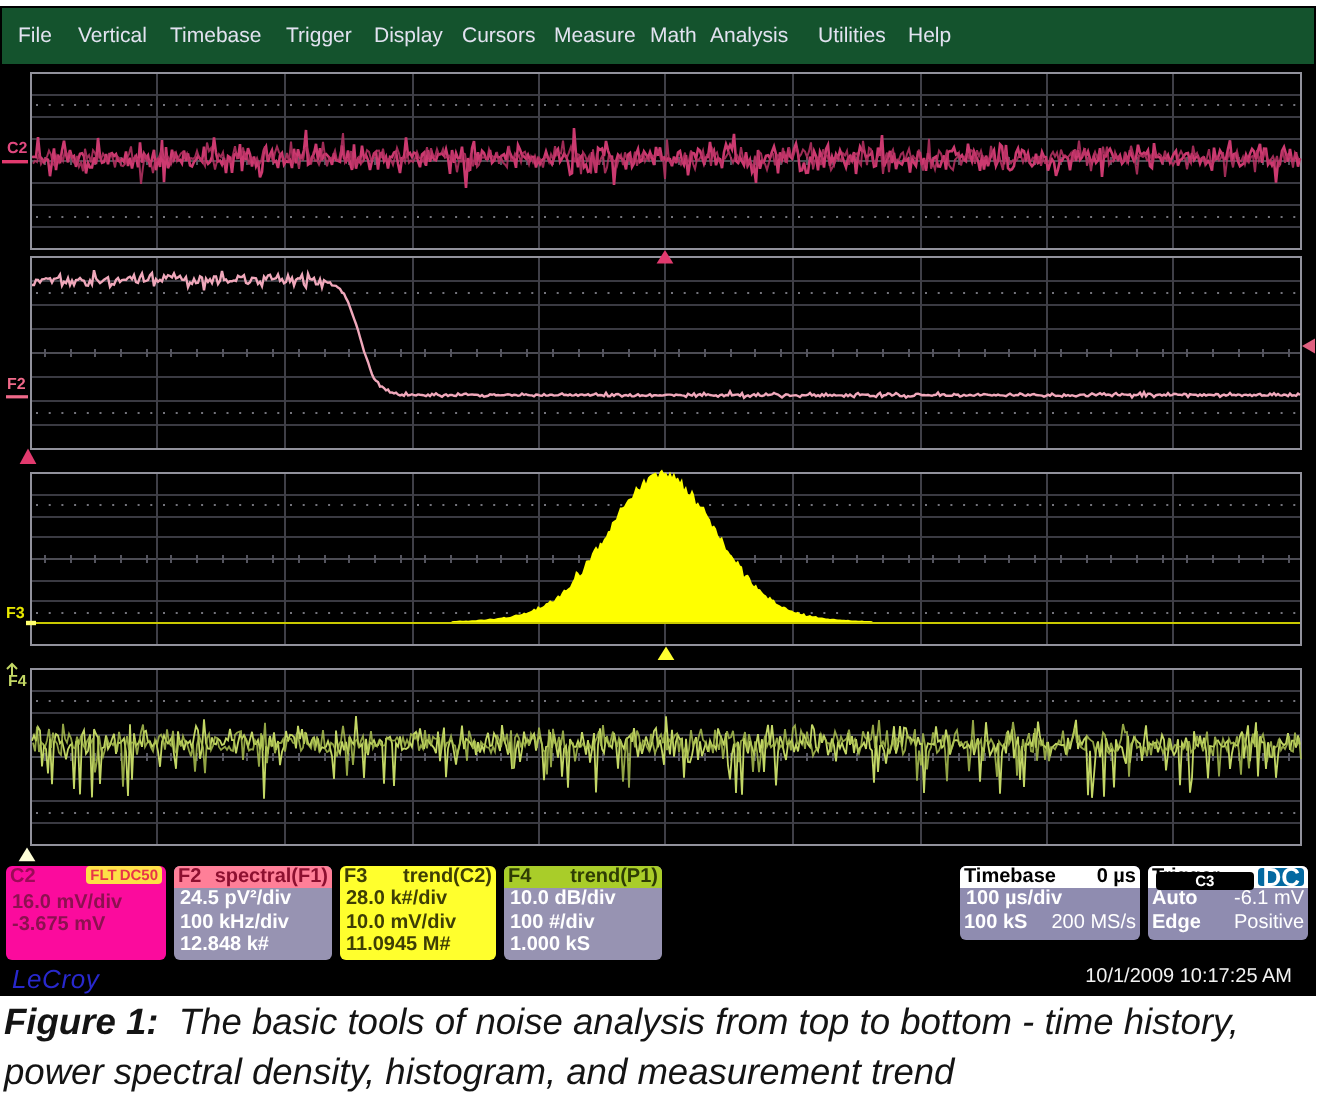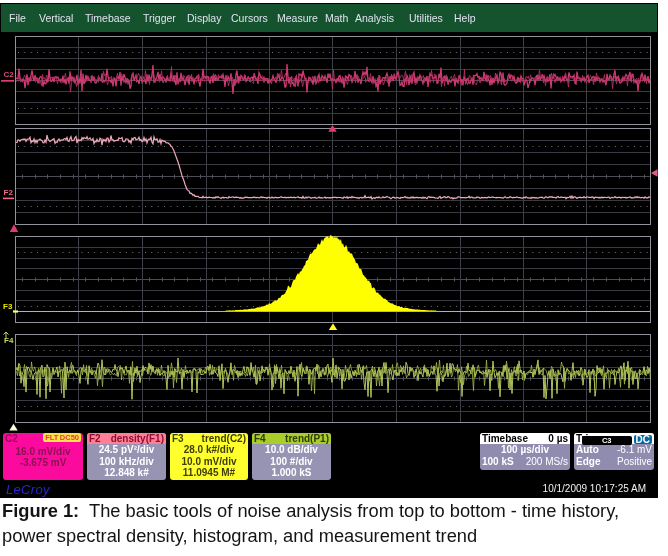--- a/index.html
+++ b/index.html
@@ -1,19 +1,19 @@
 <!DOCTYPE html>
 <html><head><meta charset="utf-8"><style>
 *{margin:0;padding:0;box-sizing:border-box}
 body{width:668px;height:556px;background:#fff;position:relative;font-family:"Liberation Sans",sans-serif;overflow:hidden}
 .abs{position:absolute}
 .bx{position:absolute;border-radius:3px;overflow:hidden;font-size:10px;font-weight:bold}
 .hdr{height:11px;line-height:11px;padding:0 2px;position:relative}
 .hr{position:absolute;right:2px;top:0}
-.ln{height:11.5px;line-height:11.5px;padding:0 3px;text-align:center;color:#fff}
+.ln{height:11.5px;line-height:11.5px;padding:0 3px;text-align:left;color:#fff}
 .l2{position:relative;height:11.5px;line-height:11.5px;padding:0 2px;color:#fff}
 .l2 b{position:absolute;right:2px;font-weight:normal}
 </style></head>
 <body>
 <div class="abs" style="left:0;top:3px;width:658px;height:495px;background:#000"></div>
 <div class="abs" style="left:1px;top:4px;width:656px;height:28px;background:#14532d;color:#e2e2f0;font-size:10.5px">
     <span style="position:absolute;left:8px;top:0;line-height:28px">File</span>
     <span style="position:absolute;left:38px;top:0;line-height:28px">Vertical</span>
     <span style="position:absolute;left:84px;top:0;line-height:28px">Timebase</span>
     <span style="position:absolute;left:142px;top:0;line-height:28px">Trigger</span>
@@ -127,21 +127,21 @@
 <polygon points="13.5,391.8 9.3,398.6 17.7,398.6" fill="#ffffd8"></polygon>
 <polygon points="651,141 657.5,137.3 657.5,144.7" fill="#e06080"></polygon>
 </svg>
 
 <div class="bx" style="left:3px;top:433px;width:80px;height:47px;background:#fb0b9d;color:#8c1150">
   <div class="hdr"><span style="color:#9c0a58">C2</span><span class="hr" style="background:#fde047;color:#e93448;border-radius:2px;padding:0 2px;font-size:7.5px;top:0;height:9px;line-height:9px">FLT DC50</span></div>
   <div class="ln" style="color:#8c1150;height:13px;line-height:15px">16.0 mV/div</div>
   <div class="ln" style="color:#8c1150;height:12px;line-height:12px">-3.675 mV</div>
 </div>
 <div class="bx" style="left:87px;top:433px;width:79px;height:47px;background:#9793b2">
-  <div class="hdr" style="background:#ff7f98;color:#8d1030">F2<span class="hr">density(F1)</span></div>
+  <div class="hdr" style="background:#ff7f98;color:#8d1030">F2<span class="hr">spectral(F1)</span></div>
   <div class="ln">24.5 pV²/div</div>
   <div class="ln">100 kHz/div</div>
   <div class="ln">12.848 k#</div>
 </div>
 <div class="bx" style="left:170px;top:433px;width:78px;height:47px;background:#ffff2d;color:#3e3e05">
   <div class="hdr">F3<span class="hr">trend(C2)</span></div>
   <div class="ln" style="color:#3e3e05">28.0 k#/div</div>
   <div class="ln" style="color:#3e3e05">10.0 mV/div</div>
   <div class="ln" style="color:#3e3e05">11.0945 M#</div>
 </div>
@@ -150,18 +150,18 @@
   <div class="ln">10.0 dB/div</div>
   <div class="ln">100 #/div</div>
   <div class="ln">1.000 kS</div>
 </div>
 <div class="bx" style="left:480px;top:433px;width:90px;height:37px;background:#8f8cb0">
   <div class="hdr" style="background:#fff;color:#000">Timebase<span class="hr">0 µs</span></div>
   <div class="ln">100 µs/div</div>
   <div class="l2">100 kS<b>200 MS/s</b></div>
 </div>
 <div class="bx" style="left:574px;top:433px;width:80px;height:37px;background:#8f8cb0">
-  <div class="hdr" style="background:#fff;color:#000">Trigger<span class="hr" style="top:1px"><span style="background:#000;color:#fff;border-radius:2px;padding:0 20px;font-size:7.5px;height:9px;line-height:9px;display:inline-block">C3</span> <span style="background:#0369a1;color:#fff;border-radius:2px;padding:0 2px;font-size:10px;height:9px;line-height:9px;display:inline-block">DC</span></span></div>
+  <div class="hdr" style="background:#fff;color:#000">Trigger<span class="hr" style="top:1px"><span style="background:#000;color:#fff;border-radius:2px;padding:0 20px;font-size:7.5px;height:9px;line-height:9px;display:inline-block">C3</span> <span style="background:#0369a1;color:#fff;border-radius:2px;padding:0 2px;font-size:13px;height:9px;line-height:9px;display:inline-block">DC</span></span></div>
   <div class="l2">Auto<b>-6.1 mV</b></div>
   <div class="l2">Edge<b>Positive</b></div>
 </div>
 <div class="abs" style="left:6px;top:482px;color:#2828cc;font-size:13px;font-weight:normal;font-style:italic;letter-spacing:0.3px">LeCroy</div>
 <div class="abs" style="right:22px;top:482.5px;color:#f2f2f2;font-size:10px">10/1/2009 10:17:25 AM</div>
-<div class="abs" style="left:2px;top:497.5px;width:664px;font-size:18.3px;color:#141414;line-height:25px"><b>Figure 1:</b>&nbsp; The basic tools of noise analysis from top to bottom - time history,<br>power spectral density, histogram, and measurement trend</div>
+<div class="abs" style="left:2px;top:497.5px;width:664px;font-size:18.3px;font-style:italic;color:#141414;line-height:25px"><b>Figure 1:</b>&nbsp; The basic tools of noise analysis from top to bottom - time history,<br>power spectral density, histogram, and measurement trend</div>
 </body></html>

